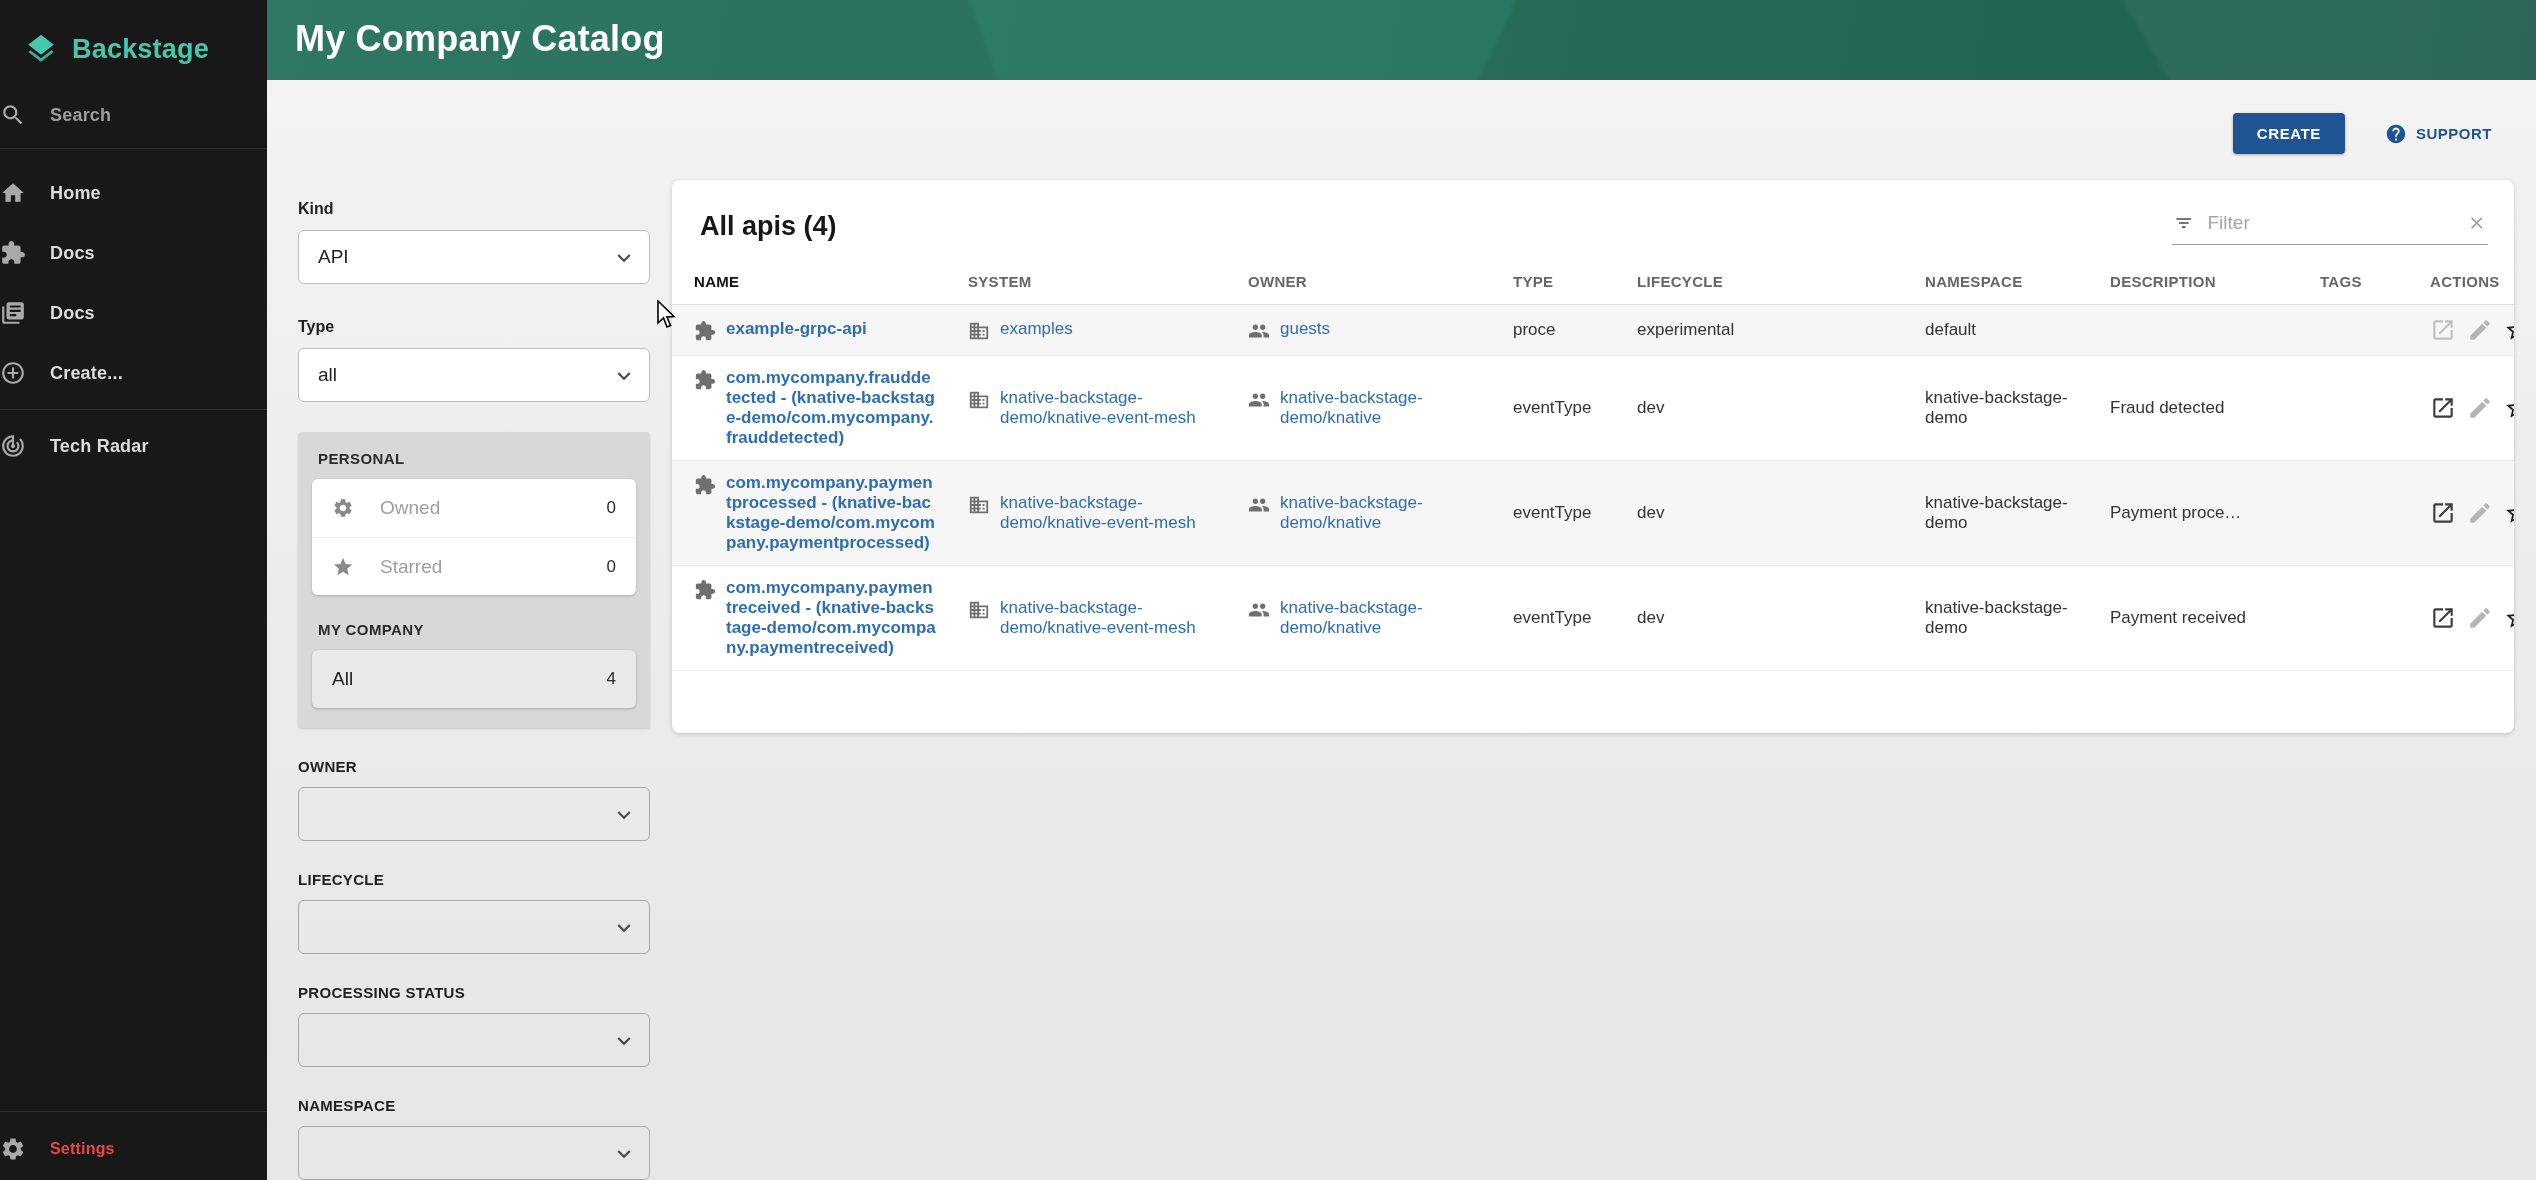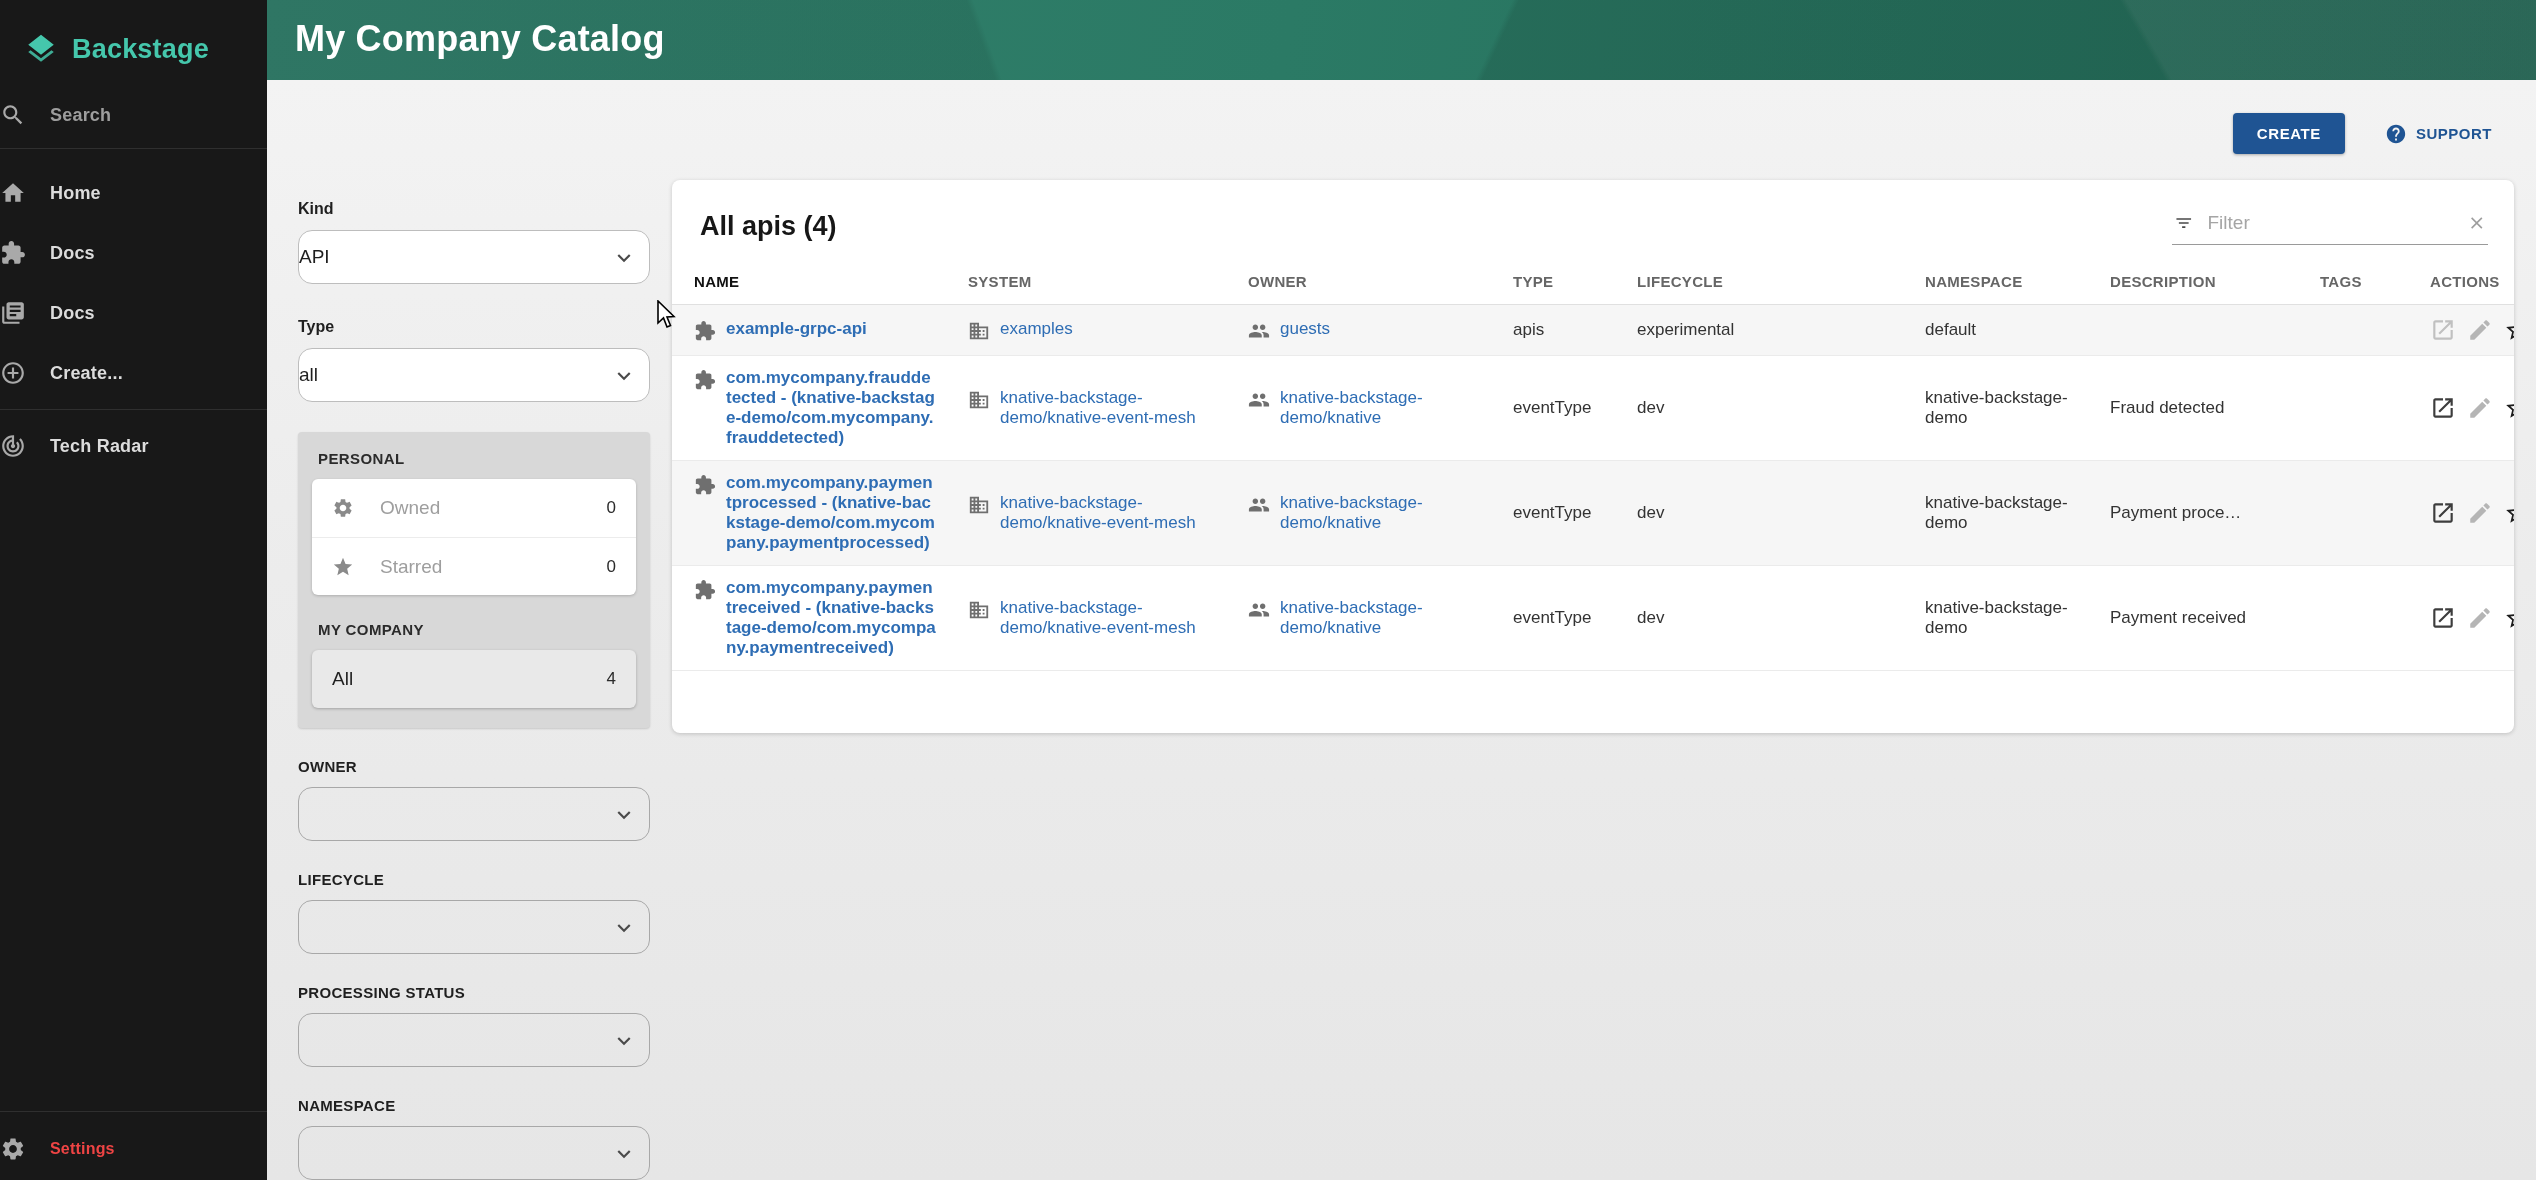--- a/index.html
+++ b/index.html
@@ -38,22 +38,22 @@
   .actions-bar { position:absolute; top:33px; right:44px; display:flex; align-items:center; gap:40px; }
   .create-btn { background:#1F5493; color:#fff; font-size:15px; font-weight:bold; letter-spacing:.6px;
     padding:12px 24px; border-radius:4px; border:none; cursor:pointer; box-shadow:0 1px 3px rgba(0,0,0,.3); }
   .support-link { display:flex; align-items:center; gap:9px; color:#1F5493; font-size:15px; font-weight:bold; letter-spacing:.5px; cursor:pointer; }
   .support-link svg { width:22px; height:22px; fill:#1F5493; }
 
   
   .filter-col { position:absolute; left:31px; top:120px; width:352px; }
   .flabel { font-size:16px; font-weight:bold; color:#1f1f1f; margin-bottom:12px; }
   .flabel.upper { text-transform:uppercase; font-size:15px; letter-spacing:.3px; }
-  .fselect { height:54px; border:1px solid #bdbdbd; border-radius:14px; background:#fff; display:flex;
-    align-items:center; padding:0 0; font-size:19px; color:#1f1f1f; cursor:pointer; position:relative; }
+  .fselect { height:54px; border:1px solid #bdbdbd; border-radius:6px; background:#fff; display:flex;
+    align-items:center; padding:0 19px; font-size:19px; color:#1f1f1f; cursor:pointer; position:relative; }
   .fselect .chev { position:absolute; right:12px; top:14px; width:26px; height:26px; }
   .fselect .chev svg { width:26px; height:26px; fill:#4a4a4a; }
   .fselect.ghost { background:transparent; border-color:#a8a8a8; }
   .fgap { height:34px; }
   .fgroup { margin-top:30px; }
 
   .entity-panel { margin-top:30px; background:#d8d8d8; border-radius:4px; padding:16px 14px 20px; box-shadow:0 1px 2px rgba(0,0,0,.15); }
   .panel-h { font-size:15px; font-weight:bold; color:#2b2b2b; letter-spacing:.4px; margin:2px 0 12px 6px; }
   .panel-card { background:#fff; border-radius:6px; box-shadow:0 1px 3px rgba(0,0,0,.2); overflow:hidden; }
   .pitem { display:flex; align-items:center; height:58px; padding:0 20px; cursor:pointer; }
@@ -339,21 +339,21 @@
               </div>
             </td>
             <td>
               <div class="cell-flex">
                 <span class="ci"><svg viewBox="0 0 24 24">
                     <path d="M16 11c1.66 0 2.99-1.34 2.99-3S17.66 5 16 5c-1.66 0-3 1.34-3 3s1.34 3 3 3zm-8 0c1.66 0 2.99-1.34 2.99-3S9.66 5 8 5C6.34 5 5 6.34 5 8s1.34 3 3 3zm0 2c-2.33 0-7 1.17-7 3.5V19h14v-2.5c0-2.33-4.67-3.5-7-3.5zm8 0c-.29 0-.62.02-.97.05 1.16.84 1.97 1.97 1.97 3.45V19h6v-2.5c0-2.33-4.67-3.5-7-3.5z"></path>
                   </svg></span>
                 <a class="ent">guests</a>
               </div>
             </td>
-            <td class="break">apis</td>
+            <td class="break">proce</td>
             <td>experimental</td>
             <td>default</td>
             <td></td>
             <td></td>
             <td>
               <div class="act-icons">
                 <span class="ic-open">
                   <svg viewBox="0 0 24 24">
                     <path d="M19 19H5V5h7V3H5c-1.11 0-2 .9-2 2v14c0 1.1.89 2 2 2h14c1.1 0 2-.9 2-2v-7h-2v7zM14 3v2h3.59l-9.83 9.83 1.41 1.41L19 6.41V10h2V3h-7z"></path>
                   </svg>

